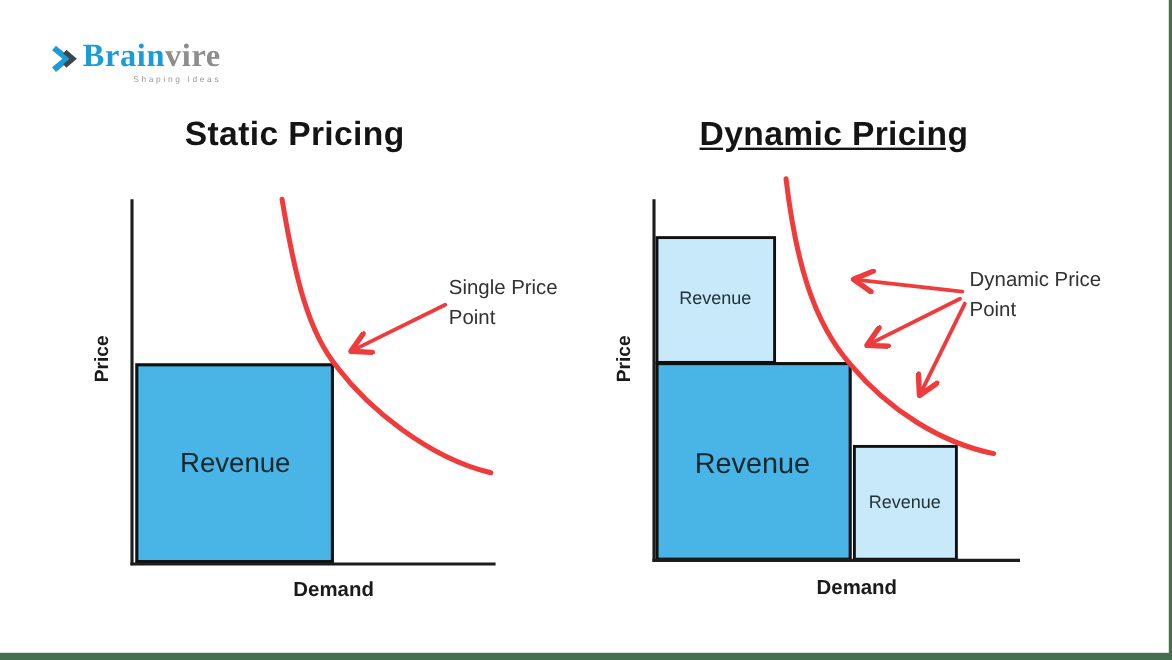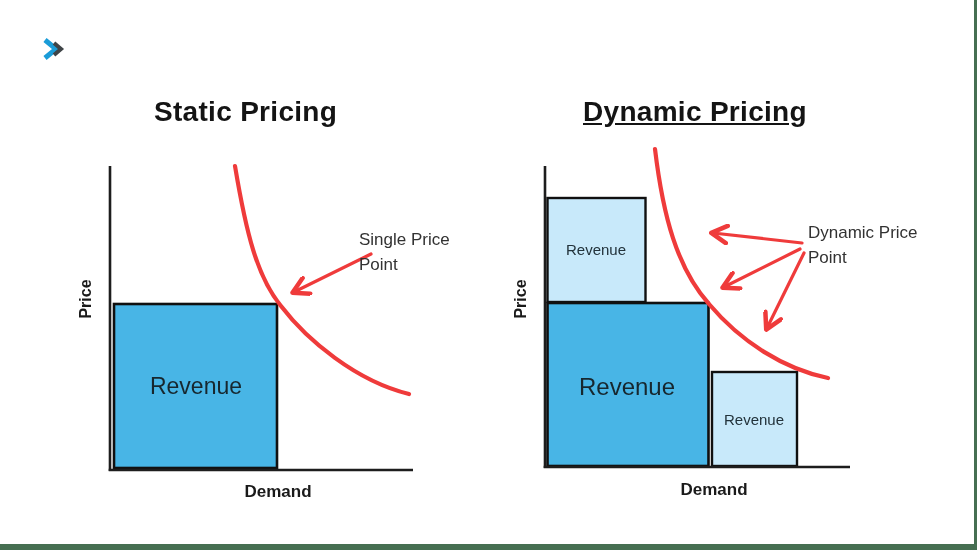--- a/index.html
+++ b/index.html
@@ -30,33 +30,39 @@
 
   .svg-layer{position:absolute;left:0;top:0;width:977px;height:550px;}
 
   .lbl{position:absolute;transform:translate(-50%,-50%);white-space:nowrap;}
   .axis-lbl{font-weight:700;font-size:16px;color:#1a1a1a;}
   .rot{transform:translate(-50%,-50%) rotate(-90deg);}
   .rev-big{font-size:23px;color:#17272e;}
   .rev-sm{font-size:15px;color:#22323a;}
 
   .annotation{position:absolute;font-size:17px;line-height:25px;color:#323232;}
-  .ann-left{left:359px;top:227px;}
+  .ann-left{left:374px;top:227px;}
   .ann-right{left:808px;top:220px;}
 </style>
 </head>
 <body>
 
 <div class="page">
 
   <div class="logo">
     <svg class="logo-mark" viewBox="0 0 24 26">
       <path d="M3,4 L14,13 L3,22" fill="none" stroke="#1a9cd8" stroke-width="5" stroke-linejoin="miter"></path>
       <path d="M12,7 L19,13 L12,19" fill="none" stroke="#3f4447" stroke-width="4"></path>
     </svg>
+    <div class="logo-text">
+      <span class="brand">
+        <span class="brand-blue">Brain</span><span class="brand-gray">vire</span>
+      </span>
+      <div class="tagline">Shaping Ideas</div>
+    </div>
   </div>
 
   <div class="chart-title title-left">Static Pricing</div>
   <div class="chart-title title-right">Dynamic Pricing</div>
 
   <svg class="svg-layer" viewBox="0 0 977 550">
     <defs>
       <marker id="arrowV" viewBox="0 0 12 12" refX="9.5" refY="6" markerWidth="6.5" markerHeight="6.5" orient="auto">
         <path d="M1.5,1 L10.5,6 L1.5,11" fill="none" stroke="#ef3b3b" stroke-width="2.6" stroke-linecap="round" stroke-linejoin="round"></path>
       </marker>

